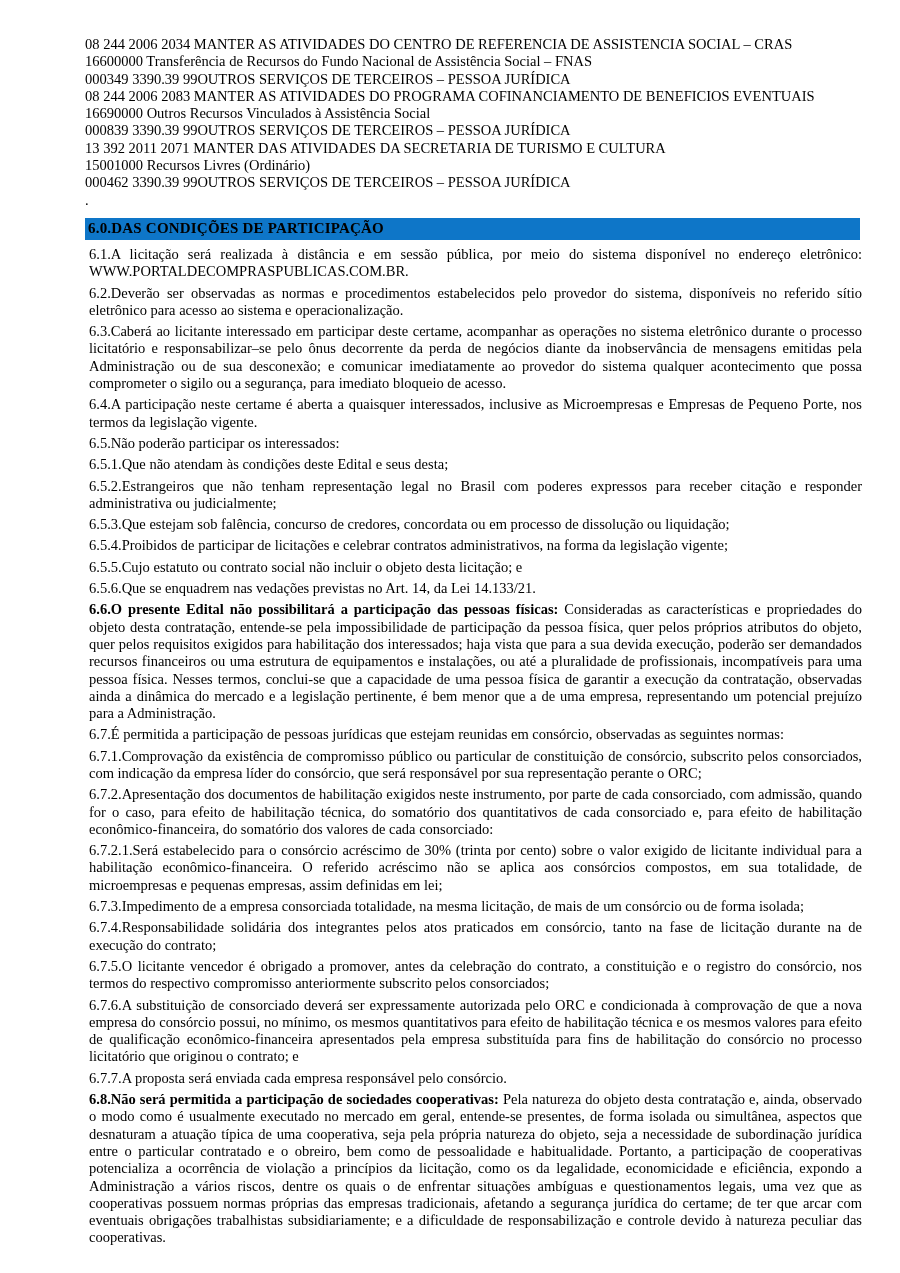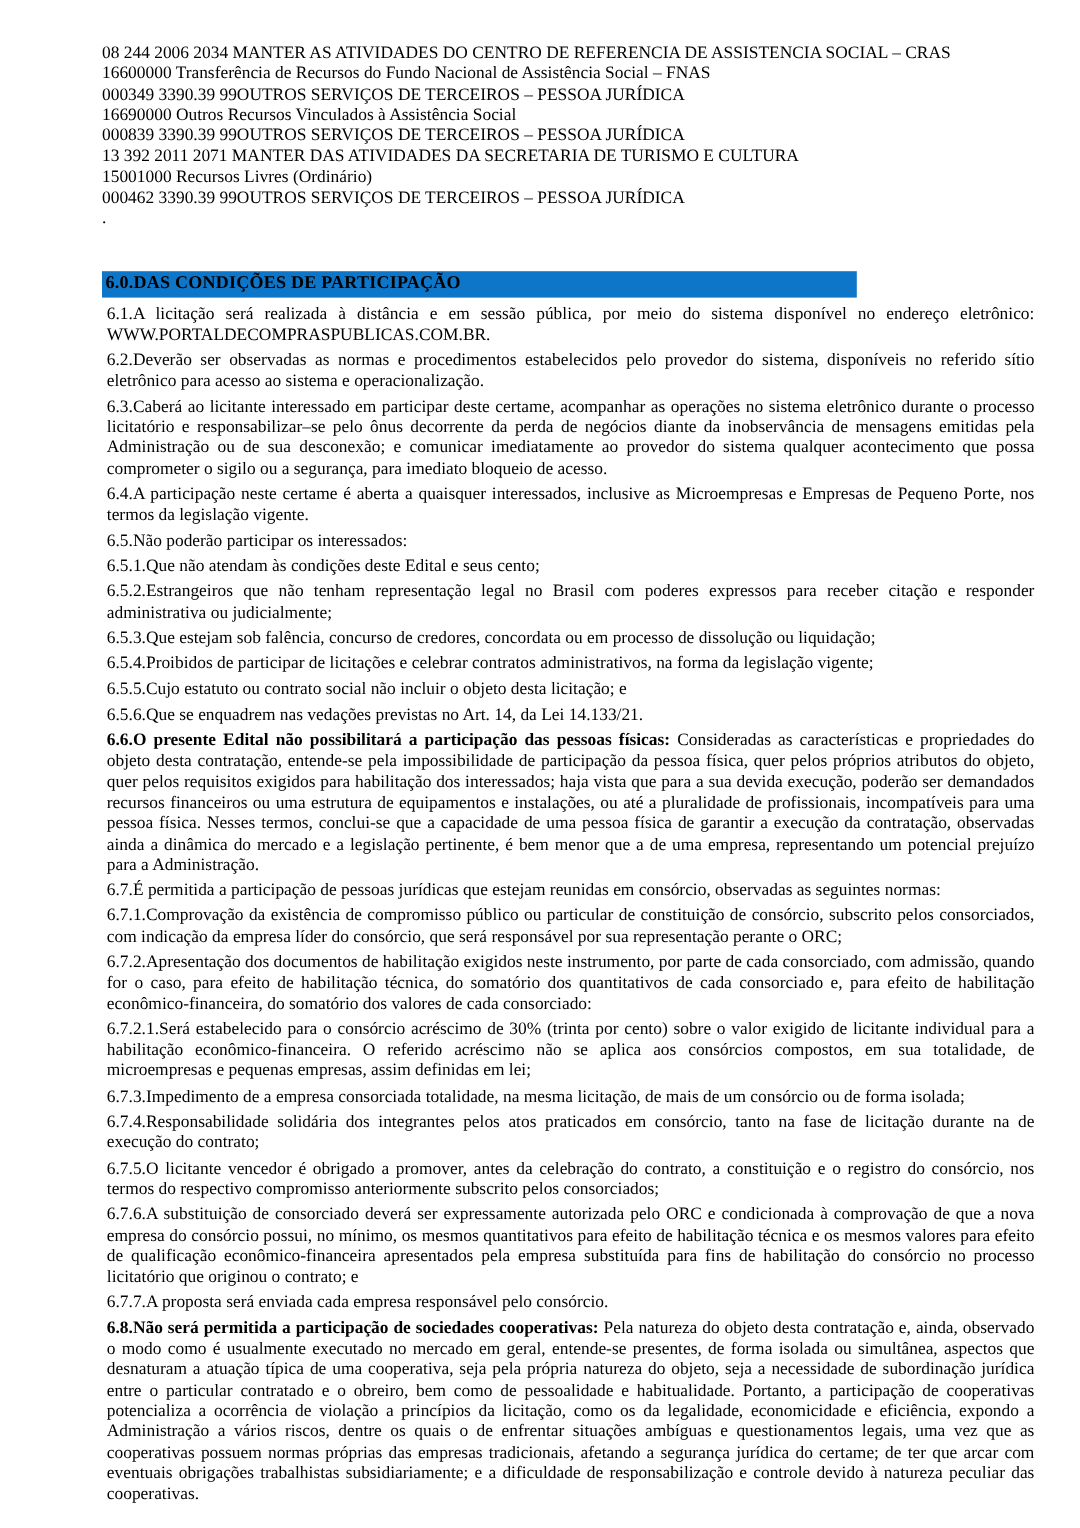--- a/index.html
+++ b/index.html
@@ -23,23 +23,23 @@
     width: 781px;
     font-size: 14.5px;
     line-height: 17.3px;
   }
   .budget-block { margin: 0; }
   .budget-line {
     white-space: nowrap;
     text-align: left;
   }
   .section-header-bar {
-    margin-top: 34px;
+    margin-top: 9px;
     margin-bottom: 6px;
-    width: 629px;
+    width: 775px;
     height: 22px;
     background: #0e76c8;
     display: flex;
     align-items: center;
     box-sizing: border-box;
     padding-left: 3px;
   }
   .section-header-title {
     font-weight: bold;
     font-size: 15px;
@@ -58,39 +58,40 @@
 </head>
 <body>
 
 <div class="page">
   <div class="content">
 
     <div class="budget-block">
       <div class="budget-line">08 244 2006 2034 MANTER AS ATIVIDADES DO CENTRO DE REFERENCIA DE ASSISTENCIA SOCIAL – CRAS</div>
       <div class="budget-line">16600000 Transferência de Recursos do Fundo Nacional de Assistência Social – FNAS</div>
       <div class="budget-line">000349 3390.39 99OUTROS SERVIÇOS DE TERCEIROS – PESSOA JURÍDICA</div>
+      <div class="budget-line">08 244 2006 2083 MANTER AS ATIVIDADES DO PROGRAMA COFINANCIAMENTO DE BENEFICIOS EVENTUAIS</div>
       <div class="budget-line">16690000 Outros Recursos Vinculados à Assistência Social</div>
       <div class="budget-line">000839 3390.39 99OUTROS SERVIÇOS DE TERCEIROS – PESSOA JURÍDICA</div>
       <div class="budget-line">13 392 2011 2071 MANTER DAS ATIVIDADES DA SECRETARIA DE TURISMO E CULTURA</div>
       <div class="budget-line">15001000 Recursos Livres (Ordinário)</div>
       <div class="budget-line">000462 3390.39 99OUTROS SERVIÇOS DE TERCEIROS – PESSOA JURÍDICA</div>
       <div class="budget-line">.</div>
     </div>
 
     <div class="section-header-bar">
       <span class="section-header-title">6.0.DAS CONDIÇÕES DE PARTICIPAÇÃO</span>
     </div>
 
     <div class="clauses">
       <p>6.1.A licitação será realizada à distância e em sessão pública, por meio do sistema disponível no endereço eletrônico: WWW.PORTALDECOMPRASPUBLICAS.COM.BR.</p>
       <p>6.2.Deverão ser observadas as normas e procedimentos estabelecidos pelo provedor do sistema, disponíveis no referido sítio eletrônico para acesso ao sistema e operacionalização.</p>
       <p>6.3.Caberá ao licitante interessado em participar deste certame, acompanhar as operações no sistema eletrônico durante o processo licitatório e responsabilizar–se pelo ônus decorrente da perda de negócios diante da inobservância de mensagens emitidas pela Administração ou de sua desconexão; e comunicar imediatamente ao provedor do sistema qualquer acontecimento que possa comprometer o sigilo ou a segurança, para imediato bloqueio de acesso.</p>
       <p>6.4.A participação neste certame é aberta a quaisquer interessados, inclusive as Microempresas e Empresas de Pequeno Porte, nos termos da legislação vigente.</p>
       <p>6.5.Não poderão participar os interessados:</p>
-      <p>6.5.1.Que não atendam às condições deste Edital e seus cento;</p>
+      <p>6.5.1.Que não atendam às condições deste Edital e seus desta;</p>
       <p>6.5.2.Estrangeiros que não tenham representação legal no Brasil com poderes expressos para receber citação e responder administrativa ou judicialmente;</p>
       <p>6.5.3.Que estejam sob falência, concurso de credores, concordata ou em processo de dissolução ou liquidação;</p>
       <p>6.5.4.Proibidos de participar de licitações e celebrar contratos administrativos, na forma da legislação vigente;</p>
       <p>6.5.5.Cujo estatuto ou contrato social não incluir o objeto desta licitação; e</p>
       <p>6.5.6.Que se enquadrem nas vedações previstas no Art. 14, da Lei 14.133/21.</p>
       <p><b>6.6.O presente Edital não possibilitará a participação das pessoas físicas:</b><span> Consideradas as características e propriedades do objeto desta contratação, entende-se pela impossibilidade de participação da pessoa física, quer pelos próprios atributos do objeto, quer pelos requisitos exigidos para habilitação dos interessados; haja vista que para a sua devida execução, poderão ser demandados recursos financeiros ou uma estrutura de equipamentos e instalações, ou até a pluralidade de profissionais, incompatíveis para uma pessoa física. Nesses termos, conclui-se que a capacidade de uma pessoa física de garantir a execução da contratação, observadas ainda a dinâmica do mercado e a legislação pertinente, é bem menor que a de uma empresa, representando um potencial prejuízo para a Administração.</span></p>
       <p>6.7.É permitida a participação de pessoas jurídicas que estejam reunidas em consórcio, observadas as seguintes normas:</p>
       <p>6.7.1.Comprovação da existência de compromisso público ou particular de constituição de consórcio, subscrito pelos consorciados, com indicação da empresa líder do consórcio, que será responsável por sua representação perante o ORC;</p>
       <p>6.7.2.Apresentação dos documentos de habilitação exigidos neste instrumento, por parte de cada consorciado, com admissão, quando for o caso, para efeito de habilitação técnica, do somatório dos quantitativos de cada consorciado e, para efeito de habilitação econômico-financeira, do somatório dos valores de cada consorciado:</p>
       <p>6.7.2.1.Será estabelecido para o consórcio acréscimo de 30% (trinta por cento) sobre o valor exigido de licitante individual para a habilitação econômico-financeira. O referido acréscimo não se aplica aos consórcios compostos, em sua totalidade, de microempresas e pequenas empresas, assim definidas em lei;</p>

